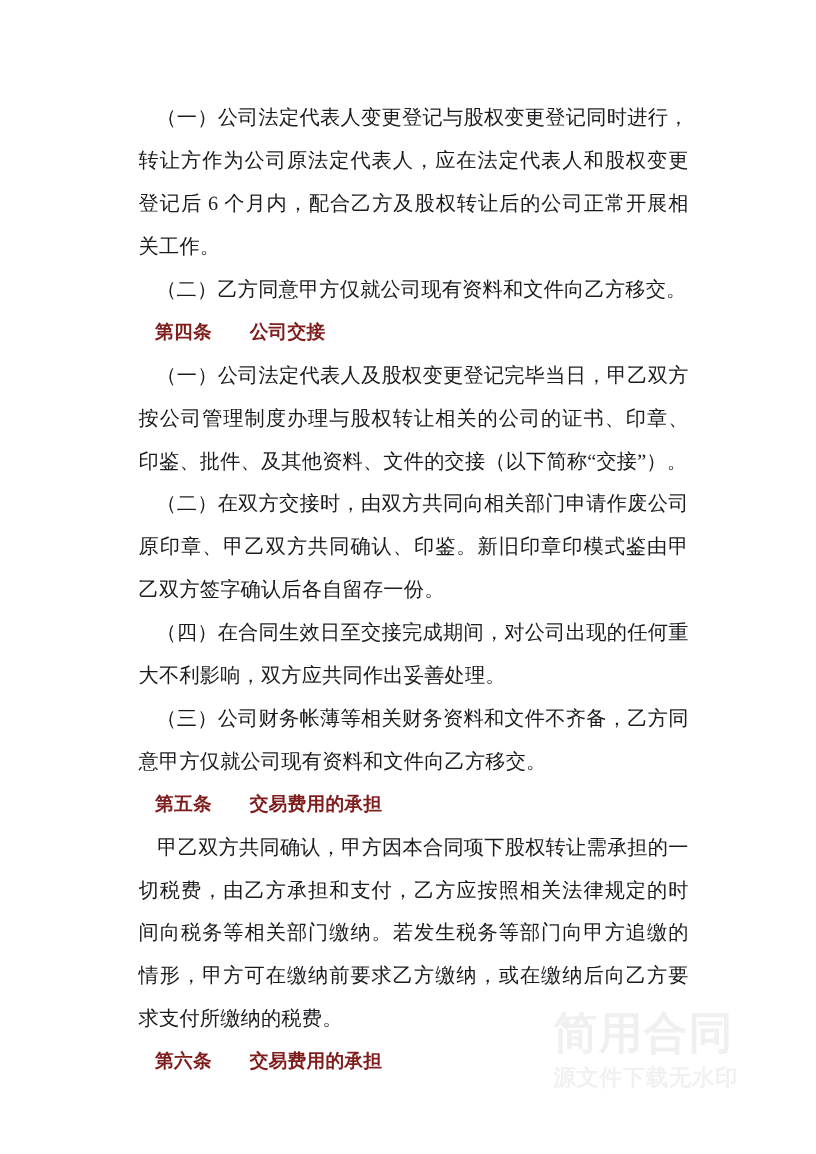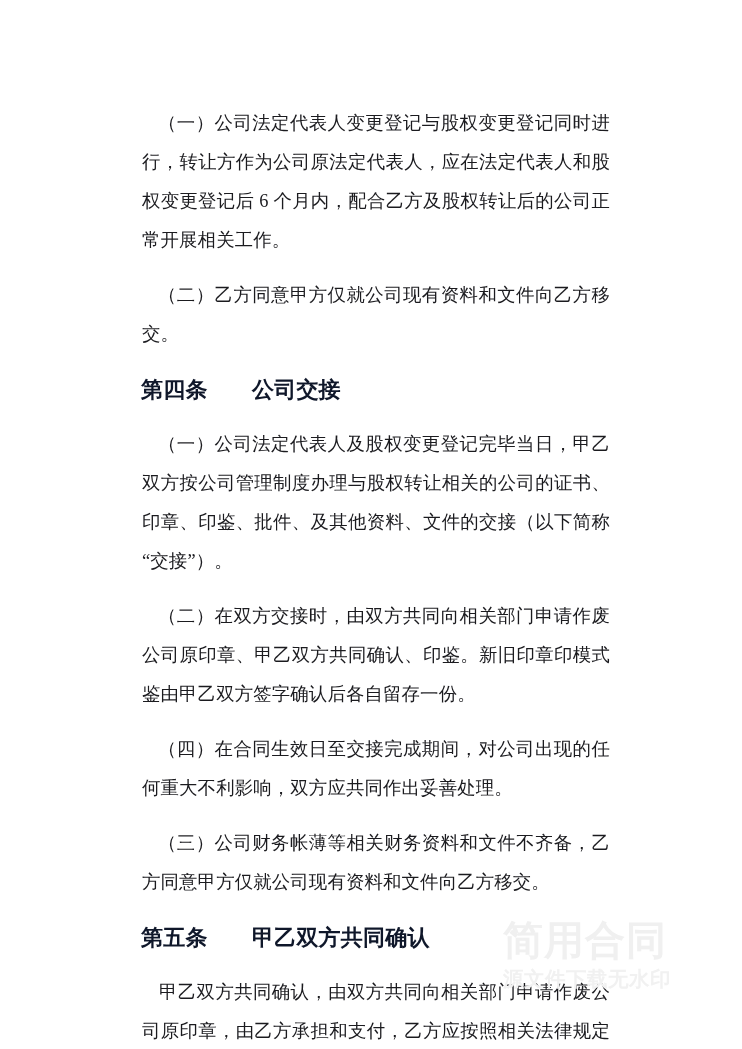--- a/index.html
+++ b/index.html
@@ -17,41 +17,41 @@
     font-family: "Liberation Serif", "DejaVu Serif", serif;
     box-sizing: border-box;
   }
   #content {
     position: absolute;
     left: 126px;
     top: 88px;
     width: 500px;
   }
   .para {
-    margin: 16px;
+    margin: 0;
     font-size: 18.4px;
     line-height: 39px;
     color: #1b1b1f;
     text-align: justify;
     text-justify: inter-ideograph;
     letter-spacing: 0.15px;
     white-space: normal;
     word-break: break-all;
   }
   .para.indent-2 {
     text-indent: 16px;
   }
   .para.indent-1 {
     text-indent: 17px;
   }
   .heading {
     margin: 0;
-    font-size: 22px;
+    font-size: 17px;
     line-height: 39px;
-    color: #0f172a;
+    color: #7f1d1d;
     font-weight: bold;
     font-family: "DejaVu Sans", "Liberation Sans", sans-serif;
     letter-spacing: 0.2px;
     text-indent: 15px;
     white-space: pre;
   }
   
   #watermark {
     position: absolute;
     left: 503px;
@@ -94,23 +94,23 @@
     <p class="heading">第四条　　公司交接</p>
 
     <p class="para indent-2">（一）公司法定代表人及股权变更登记完毕当日，甲乙双方按公司管理制度办理与股权转让相关的公司的证书、印章、印鉴、批件、及其他资料、文件的交接（以下简称“交接”）。</p>
 
     <p class="para indent-2">（二）在双方交接时，由双方共同向相关部门申请作废公司原印章、甲乙双方共同确认、印鉴。新旧印章印模式鉴由甲乙双方签字确认后各自留存一份。</p>
 
     <p class="para indent-2">（四）在合同生效日至交接完成期间，对公司出现的任何重大不利影响，双方应共同作出妥善处理。</p>
 
     <p class="para indent-2">（三）公司财务帐薄等相关财务资料和文件不齐备，乙方同意甲方仅就公司现有资料和文件向乙方移交。</p>
 
-    <p class="heading">第五条　　甲乙双方共同确认</p>
+    <p class="heading">第五条　　交易费用的承担</p>
 
-    <p class="para indent-1">甲乙双方共同确认，由双方共同向相关部门申请作废公司原印章，由乙方承担和支付，乙方应按照相关法律规定的时间向税务等相关部门缴纳。若发生税务等部门向甲方追缴的情形，甲方可在缴纳前要求乙方缴纳，或在缴纳后向乙方要求支付所缴纳的税费。</p>
+    <p class="para indent-1">甲乙双方共同确认，甲方因本合同项下股权转让需承担的一切税费，由乙方承担和支付，乙方应按照相关法律规定的时间向税务等相关部门缴纳。若发生税务等部门向甲方追缴的情形，甲方可在缴纳前要求乙方缴纳，或在缴纳后向乙方要求支付所缴纳的税费。</p>
 
     <p class="heading">第六条　　交易费用的承担</p>
 
   </div>
 
   <div id="watermark">
     <div class="wm-main">简用合同</div>
     <div class="wm-sub">源文件下载无水印</div>
   </div>
 

